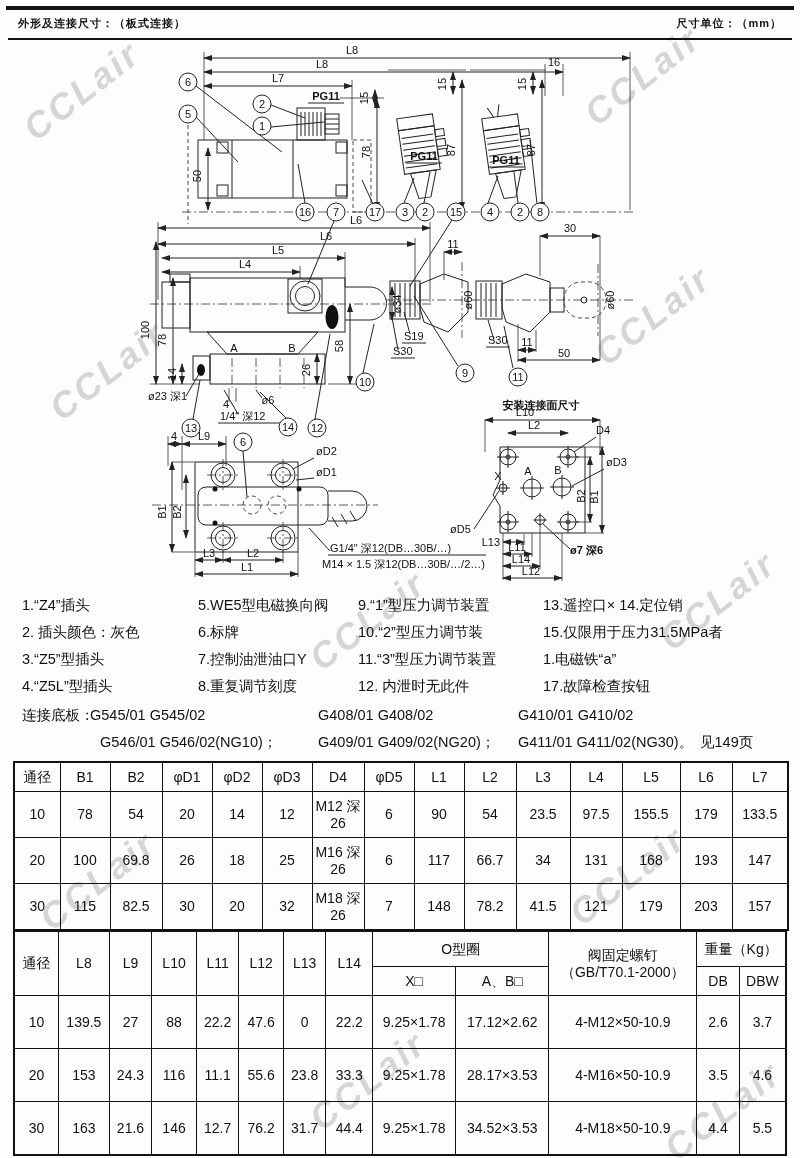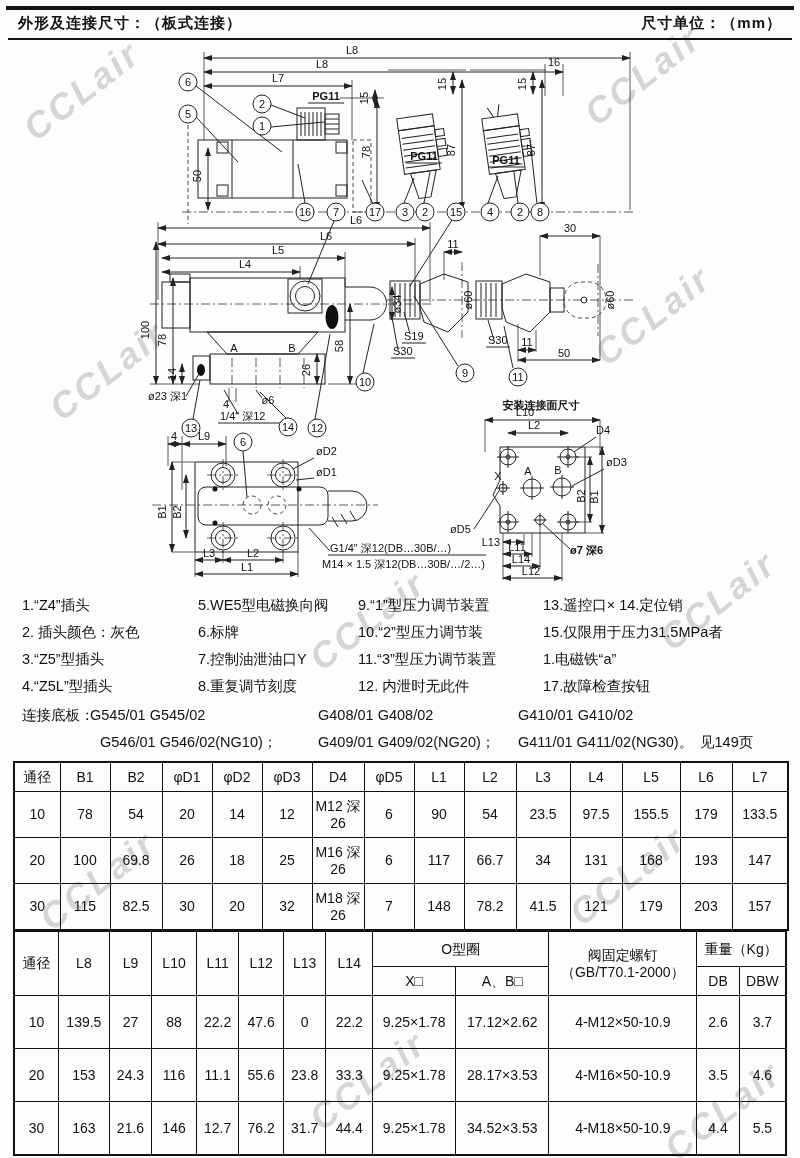--- a/index.html
+++ b/index.html
@@ -1,21 +1,21 @@
 <!DOCTYPE html>
 <html><head>
 <meta charset="utf-8">
 <style>
   html,body{margin:0;padding:0;background:#e8e8e8;}
   .page{position:relative;width:800px;height:1158px;background:#fdfdfd;overflow:hidden;
         font-family:"Liberation Sans","DejaVu Sans",sans-serif;color:#111;}
   .frame{position:absolute;left:6px;top:6px;right:6px;bottom:6px;border:2px solid #111;}
   .header{position:absolute;left:8px;top:8px;right:8px;height:32px;border-bottom:2px solid #111;
           display:flex;align-items:center;justify-content:space-between;padding:0 10px;box-sizing:border-box;}
-  .header .t{font-size:15px;font-weight:bold;letter-spacing:1px;}
+  .header .t{font-size:11px;font-weight:bold;letter-spacing:1px;}
   svg.drawing{position:absolute;left:0;top:0;}
   svg.drawing text{font-family:"Liberation Sans","DejaVu Sans",sans-serif;fill:#111;font-size:11px;}
   .ln{stroke:#222;stroke-width:1;fill:none;}
   .thin{stroke:#333;stroke-width:0.8;fill:none;}
   .dim{stroke:#222;stroke-width:1;fill:none;marker-start:url(#ar);marker-end:url(#ar);}
   .cl{stroke:#333;stroke-width:0.8;fill:none;stroke-dasharray:9 3 2 3;}
   .hd{stroke:#333;stroke-width:0.9;fill:none;stroke-dasharray:4 3;}
   .callout circle{fill:#fff;stroke:#222;stroke-width:1;}
   .callout text{font-size:10px;text-anchor:middle;}
   .sm{font-size:9px;}

